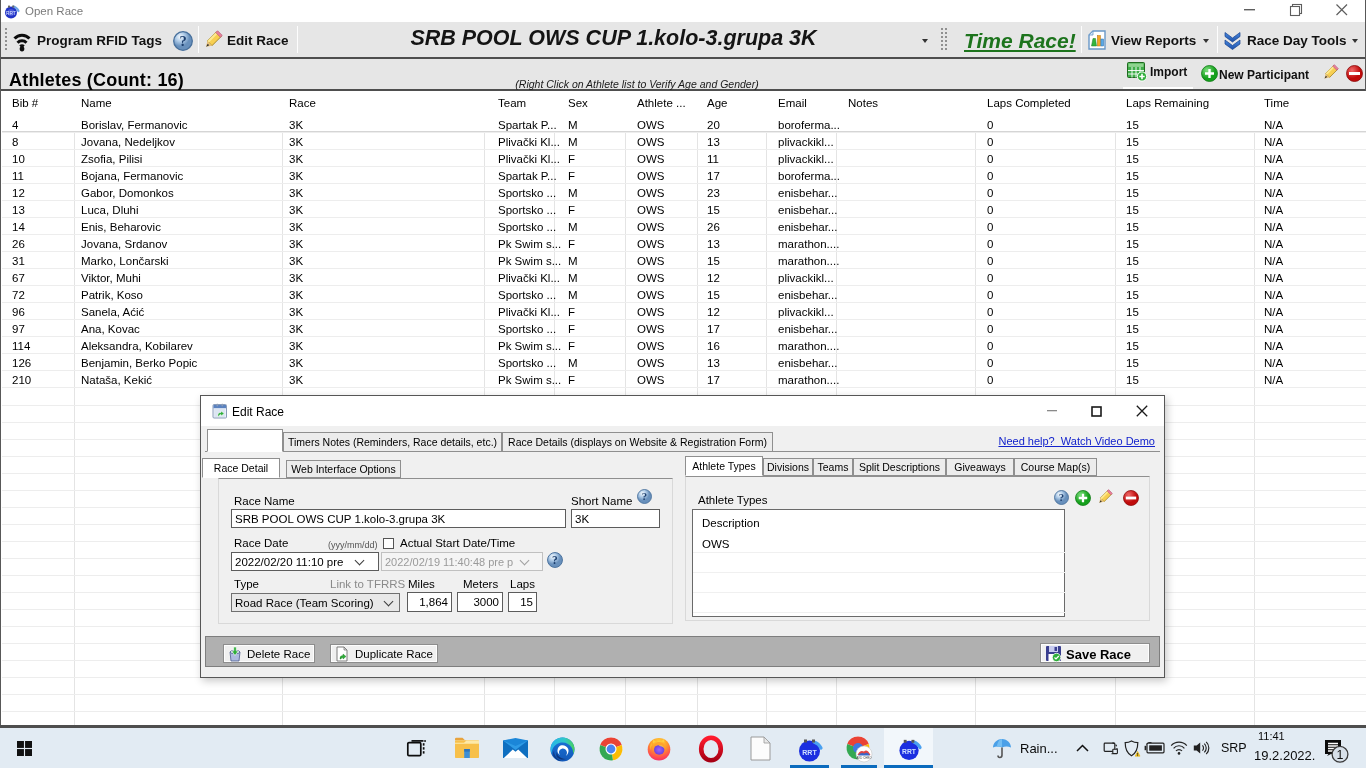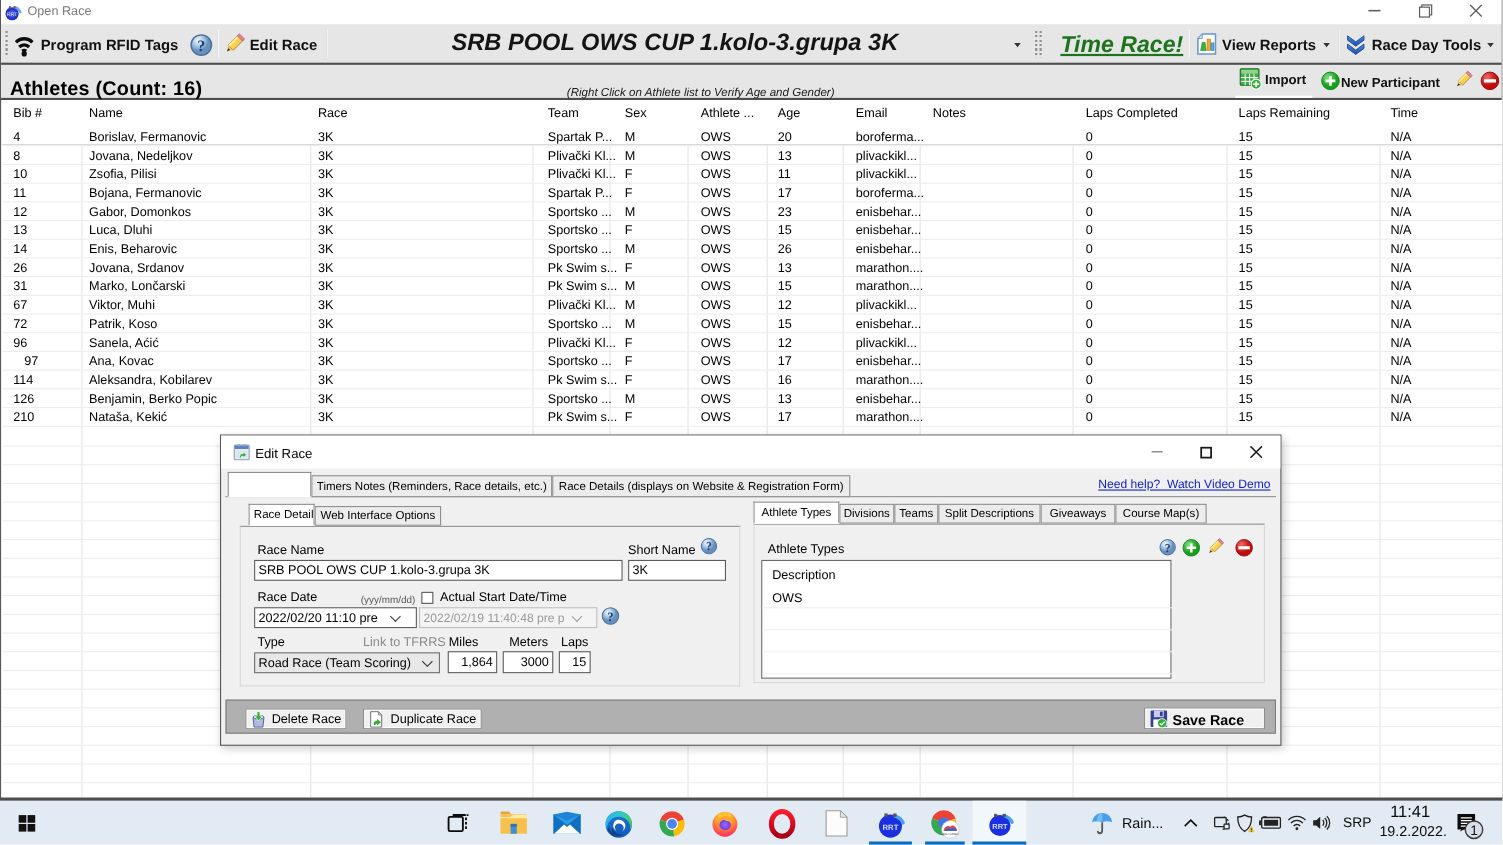--- a/index.html
+++ b/index.html
@@ -356,21 +356,21 @@
           <div style="left:496px;">Plivački Kl...</div>
           <div style="left:566px;">F</div>
           <div style="left:635px;">OWS</div>
           <div style="left:705px;">12</div>
           <div style="left:776px;">plivackikl...</div>
           <div style="left:985px;">0</div>
           <div style="left:1124px;">15</div>
           <div style="left:1262px;">N/A</div>
         </div>
 <div class="row" style="top:229px;">
-          <div style="left:10px;margin-left:10px;">97</div>
+          <div style="left:10px;">97</div>
           <div style="left:79px;">Ana, Kovac</div>
           <div style="left:287px;">3K</div>
           <div style="left:496px;">Sportsko ...</div>
           <div style="left:566px;">F</div>
           <div style="left:635px;">OWS</div>
           <div style="left:705px;">17</div>
           <div style="left:776px;">enisbehar...</div>
           <div style="left:985px;">0</div>
           <div style="left:1124px;">15</div>
           <div style="left:1262px;">N/A</div>
@@ -456,21 +456,21 @@
           <path d="M0.8 0.8 L11.2 11.2 M11.2 0.8 L0.8 11.2" stroke="#1a1a1a" stroke-width="1.3"></path>
         </svg>
   </div>
 
   <div style="position:absolute;left:4px;top:55px;width:955px;height:1px;background:#8f8f8f;"></div>
   <div class="tab sel" style="left:6px;top:33px;width:76px;height:23px;padding-top:21px;">Race Details</div>
   <div class="tab" style="left:82px;top:36px;width:219px;height:20px;padding-top:3px;">Timers Notes (Reminders, Race details, etc.)</div>
   <div class="tab" style="left:301px;top:36px;width:271px;height:20px;padding-top:3px;">Race Details (displays on Website &amp; Registration Form)</div>
   <div style="position:absolute;right:9px;top:39px;font-size:11px;color:#1222cc;text-decoration:underline;white-space:nowrap;">Need help?&nbsp; Watch Video Demo</div>
 
-  <div class="tab sel" style="left:25px;top:62px;width:60px;height:20px;padding-top:3px;text-align:right;">Race Detail</div>
+  <div class="tab sel" style="left:1px;top:62px;width:78px;height:20px;padding-top:3px;">Race Detail</div>
   <div class="tab" style="left:85px;top:64px;width:115px;height:18px;padding-top:2px;">Web Interface Options</div>
   <div class="panel" style="left:17px;top:82px;width:455px;height:146px;"></div>
 
   <div class="lbl" style="left:33px;top:99px;">Race Name</div>
   <div class="inp" style="left:30px;top:113px;width:335px;height:19px;">SRB POOL OWS CUP 1.kolo-3.grupa 3K</div>
   <div class="lbl" style="left:370px;top:99px;">Short Name</div>
   <svg style="left:436px;top:93px;" width="15" height="15" viewBox="0 0 20 20">
     <defs>
           <radialGradient id="hg2" cx="35%" cy="28%">
             <stop offset="0%" stop-color="#f6fafd"></stop>
@@ -739,21 +739,21 @@
     <path d="M1.2 4.6 A10.5 10.5 0 0 1 16.8 4.6" stroke="#222" stroke-width="1.2" fill="none"></path>
     <path d="M3.6 7.3 A7 7 0 0 1 14.4 7.3" stroke="#222" stroke-width="1.2" fill="none"></path>
     <path d="M6 10 A3.8 3.8 0 0 1 12 10" stroke="#222" stroke-width="1.2" fill="none"></path>
     <circle cx="9" cy="12.4" r="1.3" fill="#222"></circle>
   </svg>
   <svg style="left:1193px;top:13px;" width="18" height="14" viewBox="0 0 18 14">
     <path d="M0.8 4.6 L3.6 4.6 L7.2 1.4 L7.2 12.6 L3.6 9.4 L0.8 9.4 Z" fill="#222"></path>
     <path d="M9.4 4.4 A3.6 3.6 0 0 1 9.4 9.6 M11.3 2.6 A6 6 0 0 1 11.3 11.4 M13.2 0.9 A8.4 8.4 0 0 1 13.2 13.1" stroke="#222" stroke-width="1.15" fill="none"></path>
   </svg>
   <div class="trtxt" style="left:1221px;top:13px;font-size:12.5px;">SRP</div>
-  <div class="trtxt" style="left:1258px;top:2px;width:48px;text-align:center;font-size:15px;">11:41</div>
+  <div class="trtxt" style="left:1258px;top:2px;width:48px;text-align:left;font-size:11px;">11:41</div>
   <div class="trtxt" style="left:1254px;top:20px;width:56px;text-align:center;font-size:13px;">19.2.2022.</div>
   <svg style="left:1325px;top:12px;" width="17" height="16" viewBox="0 0 17 16">
     <path d="M0 0 L16 0 L16 14 L6 14 L2 16 L3.5 14 L0 14 Z" fill="#0b0b0b"></path>
     <path d="M3 3.5 H13 M3 6 H13 M3 8.5 H13 M3 11 H9" stroke="#fff" stroke-width="1.3"></path>
   </svg>
   <svg style="left:1331px;top:18px;" width="18" height="17" viewBox="0 0 18 17">
     <circle cx="9" cy="8.3" r="7.9" fill="#d6dfe8" stroke="#3a3a3a" stroke-width="1.3"></circle>
     <text x="9" y="13" font-size="12.5" fill="#111" text-anchor="middle" font-family="Liberation Sans">1</text>
   </svg>
 </div>

